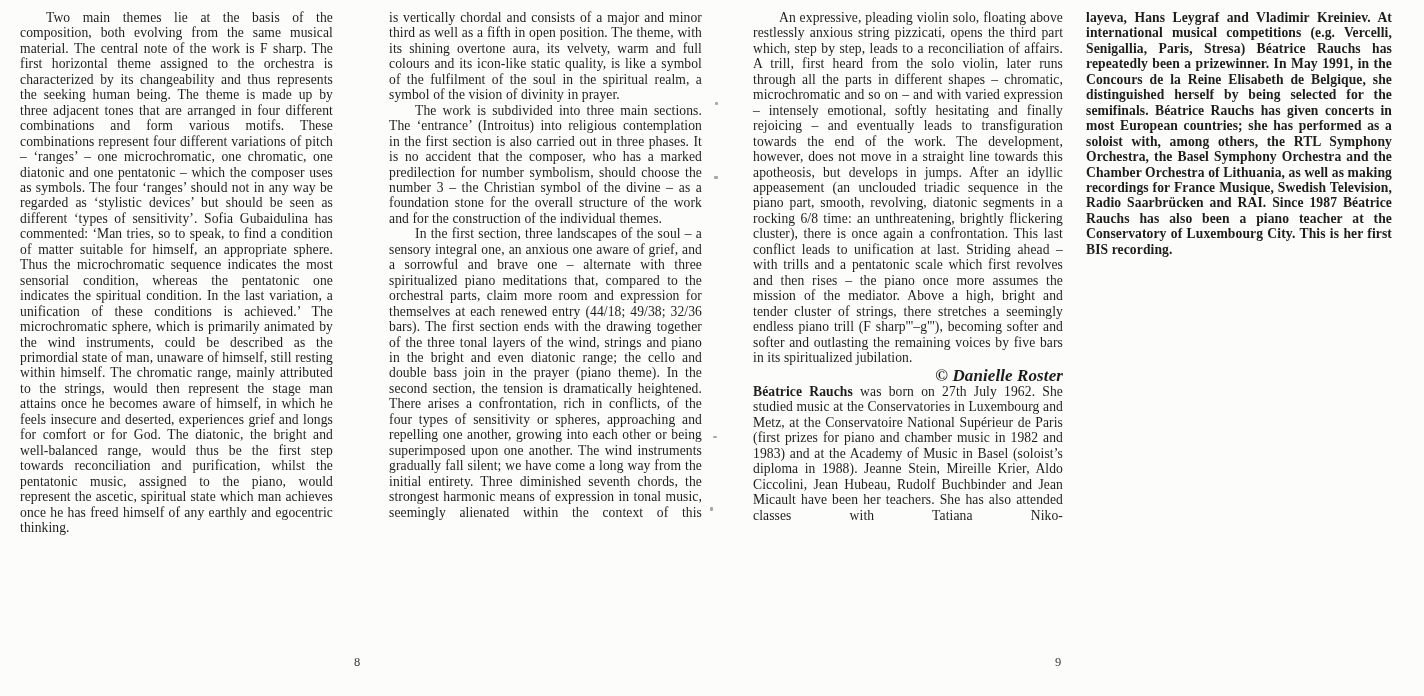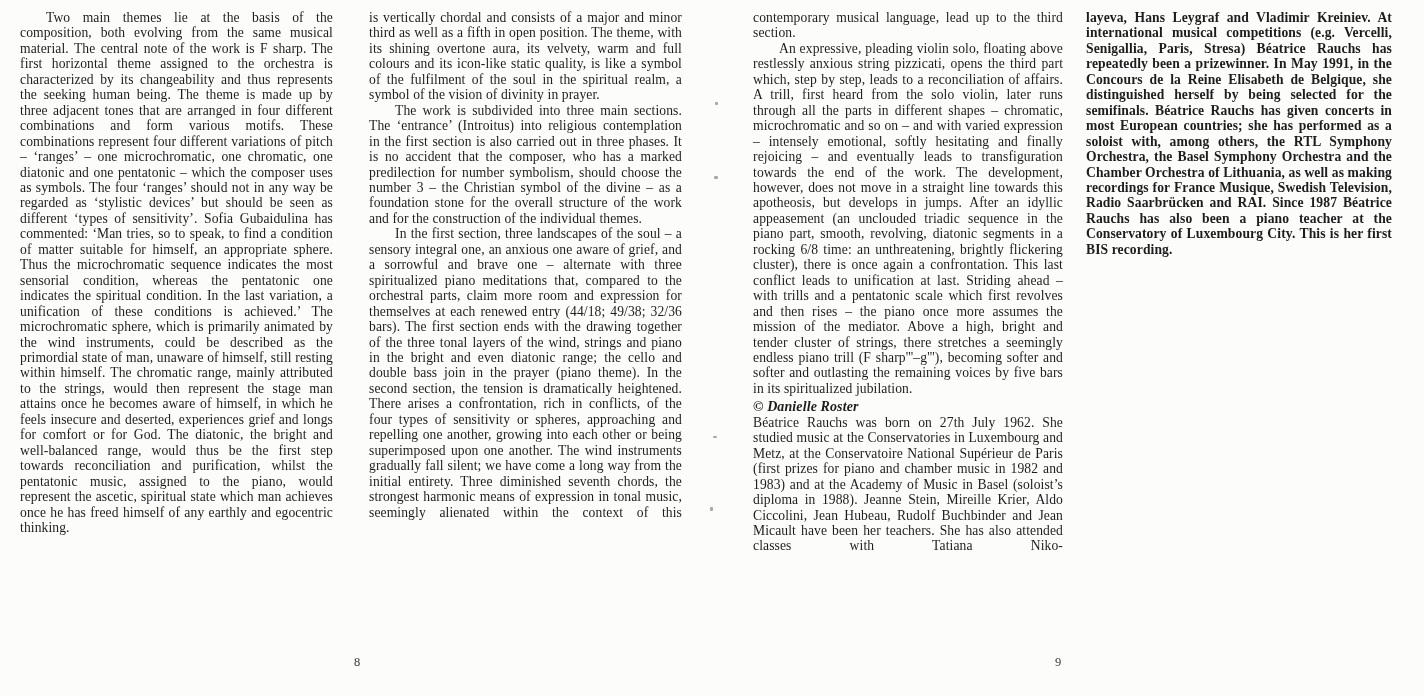--- a/index.html
+++ b/index.html
@@ -19,59 +19,58 @@
     font-size: 13.6px;
     line-height: 15.45px;
     letter-spacing: 0.1px;
   }
   .col p { margin: 0; }
   .indent { text-indent: 26px; }
   .cont-last { text-align-last: justify; }
   .italic-run { }
   .u-run { }
   .credit {
-    text-align: left;
+    text-align: right;
     font-weight: bold;
     font-style: italic;
-    font-size: 14px;
+    font-size: 17px;
     padding-top: 3px;
   }
   .bio { margin-top: 13px; }
-  .bio-name { font-weight: normal; }
+  .bio-name { font-weight: bold; }
   .pagenum {
     position: absolute;
     font-size: 12.5px;
     color: #3a3a3a;
     width: 20px;
     text-align: center;
   }
   .speck { position: absolute; background: #a8a8a8; border-radius: 1px; }
 </style>
 </head>
 <body>
 
 <div class="spread">
 
   <div>
     <div class="col" style="left:20px; width:313px;">
       <p class="indent">Two main themes lie at the basis of the composition, both evolving from the same musical material. The central note of the work is F sharp. The first horizontal theme assigned to the orchestra is characterized by its changeability and thus represents the seeking human being. The theme is made up by three adjacent tones that are arranged in four different combinations and form various motifs. These combinations represent four different variations of pitch – ‘ranges’ – one microchromatic, one chromatic, one diatonic and one pentatonic – which the composer uses as symbols. The four ‘ranges’ should not in any way be regarded as ‘stylistic devices’ but should be seen as different ‘types of sensitivity’. Sofia Gubaidulina has commented: ‘Man tries, so to speak, to find a condition of matter suitable for himself, an appropriate sphere. Thus the microchromatic sequence indicates the most sensorial condition, whereas the pentatonic one indicates the spiritual condition. In the last variation, a unification of these conditions is achieved.’ The microchromatic sphere, which is primarily animated by the wind instruments, could be described as the primordial state of man, unaware of himself, still resting within himself. The chromatic range, mainly attributed to the strings, would then represent the stage man attains once he becomes aware of himself, in which he feels insecure and deserted, experiences grief and longs for comfort or for God. The diatonic, the bright and well-balanced range, would thus be the first step towards reconciliation and purification, whilst the pentatonic music, assigned to the piano, would represent the ascetic, spiritual state which man achieves once he has freed himself of any earthly and egocentric thinking.</p>
     </div>
 
-    <div class="col" style="left:369px; width:313px;">
+    <div class="col" style="left:389px; width:313px;">
       <p>is vertically chordal and consists of a major and minor third as well as a fifth in open position. The theme, with its shining overtone aura, its velvety, warm and full colours and its icon-like static quality, is like a symbol of the fulfilment of the soul in the spiritual realm, a symbol of the vision of divinity in prayer.</p>
       <p class="indent">The work is subdivided into three main sections. The ‘entrance’ (Introitus) into religious contemplation in the first section is also carried out in three phases. It is no accident that the composer, who has a marked predilection for number symbolism, should choose the number 3 – the Christian symbol of the divine – as a foundation stone for the overall structure of the work and for the construction of the individual themes.</p>
       <p class="indent cont-last"><span>In the first section, three landscapes of the soul – a sensory integral one, an anxious one aware of grief, and a sorrowful and brave one – alternate with three spiritualized piano meditations that, compared to the orchestral parts, claim more room and expression for themselves at each renewed entry (44/18; 49/38; 32/36 bars). The first section ends with the drawing together of the three tonal layers of the wind, strings and piano in the bright and even diatonic range; the cello and double bass join in the prayer (piano theme). In the second section, the tension is dramatically heightened. There arises a confrontation, rich in conflicts, of the four types of sensitivity or spheres, approaching and repelling one another, growing into each other or being superimposed upon one another. The wind instruments gradually fall silent; we have come a long way from the initial entirety. Three diminished seventh chords, the strongest harmonic means of </span><span class="u-run">ex</span><span>pression in tonal music, seemingly alienated within the context of this</span></p>
     </div>
 
     <div class="pagenum" style="left:347px; top:655px;">8</div>
   </div>
 
   <div>
     <div class="col" style="left:753px; width:310px;">
-      <p>contemporary musical language, lead up to the third section.</p>
       <p class="indent"><span>An expressive, pleading violin solo, floating above restlessly anxious string </span><span class="italic-run">pizzicati</span><span>, opens the third part which, step by step, leads to a reconciliation of affairs. A trill, first heard from the solo violin, later runs through all the parts in different shapes – chromatic, microchromatic and so on – and with varied expression – intensely emotional, softly hesitating and finally rejoicing – and eventually leads to transfiguration towards the end of the work. The development, however, does not move in a straight line towards this apotheosis, but develops in jumps. After an idyllic appeasement (an unclouded triadic sequence in the piano part, smooth, revolving, diatonic segments in a rocking 6/8 time: an unthreatening, brightly flickering cluster), there is once again a confrontation. This last conflict leads to unification at last. Striding ahead – with trills and a pentatonic scale which first revolves and then rises – the piano once more assumes the mission of the mediator. Above a high, bright and tender cluster of strings, there stretches a seemingly endless piano trill (F sharp'''–g'''), becoming softer and softer and outlasting the remaining voices by five bars in its spiritualized jubilation.</span></p>
       <p class="credit">© Danielle Roster</p>
       <p class="bio cont-last"><span class="bio-name">Béatrice Rauchs</span><span> was born on 27th July 1962. She studied music at the Conservatories in Luxembourg and Metz, at the Conservatoire National Supérieur de Paris (first prizes for piano and chamber music in 1982 and 1983) and at the Academy of Music in Basel (soloist’s diploma in 1988). Jeanne Stein, Mireille Krier, Aldo Ciccolini, Jean Hubeau, Rudolf Buchbinder and Jean Micault have been her teachers. She has also attended classes with Tatiana Niko-</span></p>
     </div>
 
     <div class="col" style="left:1086px; width:306px;font-weight:bold;">
       <p>layeva, Hans Leygraf and Vladimir Kreiniev. At international musical competitions (e.g. Vercelli, Senigallia, Paris, Stresa) Béatrice Rauchs has repeatedly been a prizewinner. In May 1991, in the Concours de la Reine Elisabeth de Belgique, she distinguished herself by being selected for the semifinals. Béatrice Rauchs has given concerts in most European countries; she has performed as a soloist with, among others, the RTL Symphony Orchestra, the Basel Symphony Orchestra and the Chamber Orchestra of Lithuania, as well as making recordings for France Musique, Swedish Television, Radio Saarbrücken and RAI. Since 1987 Béatrice Rauchs has also been a piano teacher at the Conservatory of Luxembourg City. This is her first BIS recording.</p>
     </div>
 
     <div class="pagenum" style="left:1048px; top:655px;">9</div>

